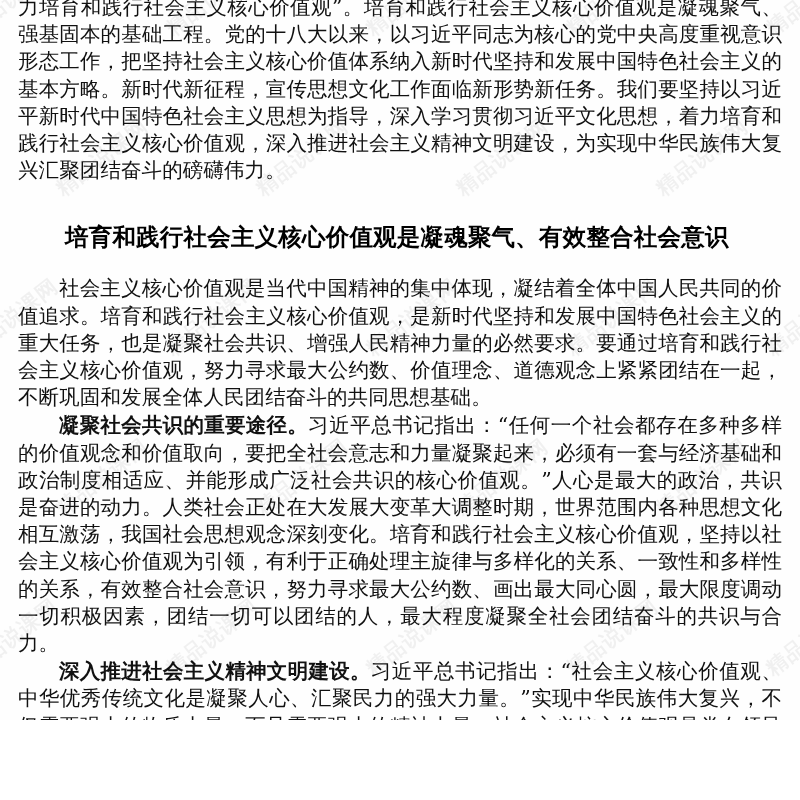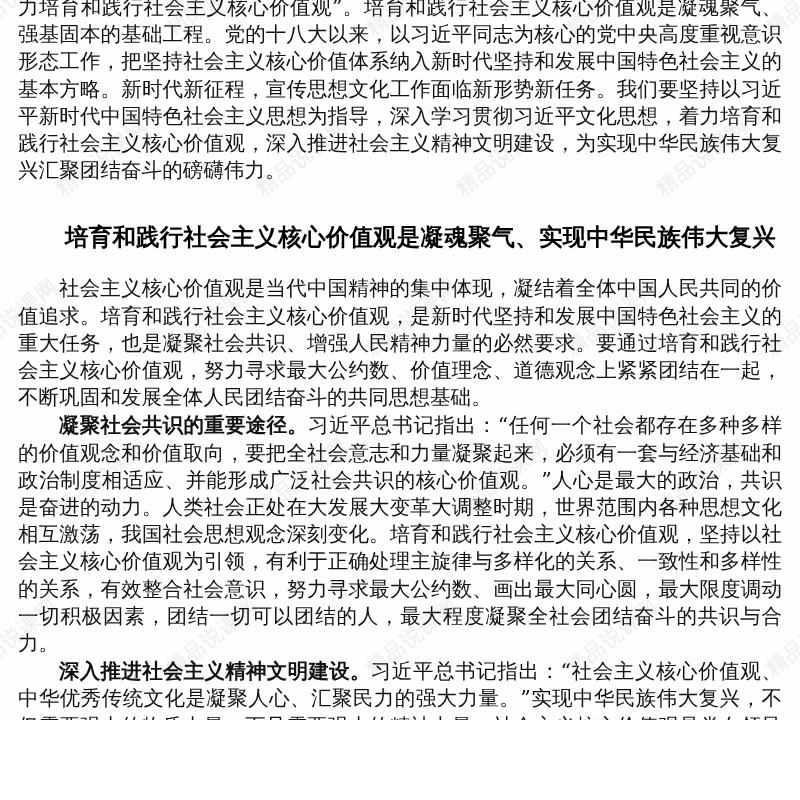--- a/index.html
+++ b/index.html
@@ -105,21 +105,21 @@
 
 <div class="page">
 
   <div class="content">
 
     <div class="top-block">
       <p class="para">力培育和践行社会主义核心价值观”。培育和践行社会主义核心价值观是凝魂聚气、强基固本的基础工程。党的十八大以来，以习近平同志为核心的党中央高度重视意识形态工作，把坚持社会主义核心价值体系纳入新时代坚持和发展中国特色社会主义的基本方略。新时代新征程，宣传思想文化工作面临新形势新任务。我们要坚持以习近平新时代中国特色社会主义思想为指导，深入学习贯彻习近平文化思想，着力培育和践行社会主义核心价值观，深入推进社会主义精神文明建设，为实现中华民族伟大复兴汇聚团结奋斗的磅礴伟力。</p>
     </div>
 
     <div class="heading-wrap">
-      <h1 class="doc-heading">培育和践行社会主义核心价值观是凝魂聚气、实现中华民族伟大复兴</h1>
+      <h1 class="doc-heading">培育和践行社会主义核心价值观是凝魂聚气、有效整合社会意识</h1>
     </div>
 
     <div class="body-block">
 
       <p class="para indent"><span class="lead"></span><span>社会主义核心价值观是当代中国精神的集中体现，凝结着全体中国人民共同的价值追求。培育和践行社会主义核心价值观，是新时代坚持和发展中国特色社会主义的重大任务，也是凝聚社会共识、增强人民精神力量的必然要求。要通过培育和践行社会主义核心价值观，努力寻求最大公约数、价值理念、道德观念上紧紧团结在一起，不断巩固和发展全体人民团结奋斗的共同思想基础。</span></p>
 
       <p class="para indent"><span class="lead">凝聚社会共识的重要途径。</span><span>习近平总书记指出：“任何一个社会都存在多种多样的价值观念和价值取向，要把全社会意志和力量凝聚起来，必须有一套与经济基础和政治制度相适应、并能形成广泛社会共识的核心价值观。”人心是最大的政治，共识是奋进的动力。人类社会正处在大发展大变革大调整时期，世界范围内各种思想文化相互激荡，我国社会思想观念深刻变化。培育和践行社会主义核心价值观，坚持以社会主义核心价值观为引领，有利于正确处理主旋律与多样化的关系、一致性和多样性的关系，有效整合社会意识，努力寻求最大公约数、画出最大同心圆，最大限度调动一切积极因素，团结一切可以团结的人，最大程度凝聚全社会团结奋斗的共识与合力。</span></p>
 
       <p class="para indent"><span class="lead">深入推进社会主义精神文明建设。</span><span>习近平总书记指出：“社会主义核心价值观、中华优秀传统文化是凝聚人心、汇聚民力的强大力量。”实现中华民族伟大复兴，不仅需要强大的物质力量，而且需要强大的精神力量。社会主义核心价值观是党在领导亿万人民群众长期奋斗的伟大实践中形成的，具有深厚的历史底蕴和坚实的现实基础，具有深厚的民族性、鲜明的时代性、内在的先进性、广泛的包容性。培育和践行社会主义核心价值观，有利于我们高扬</span></p>
 

